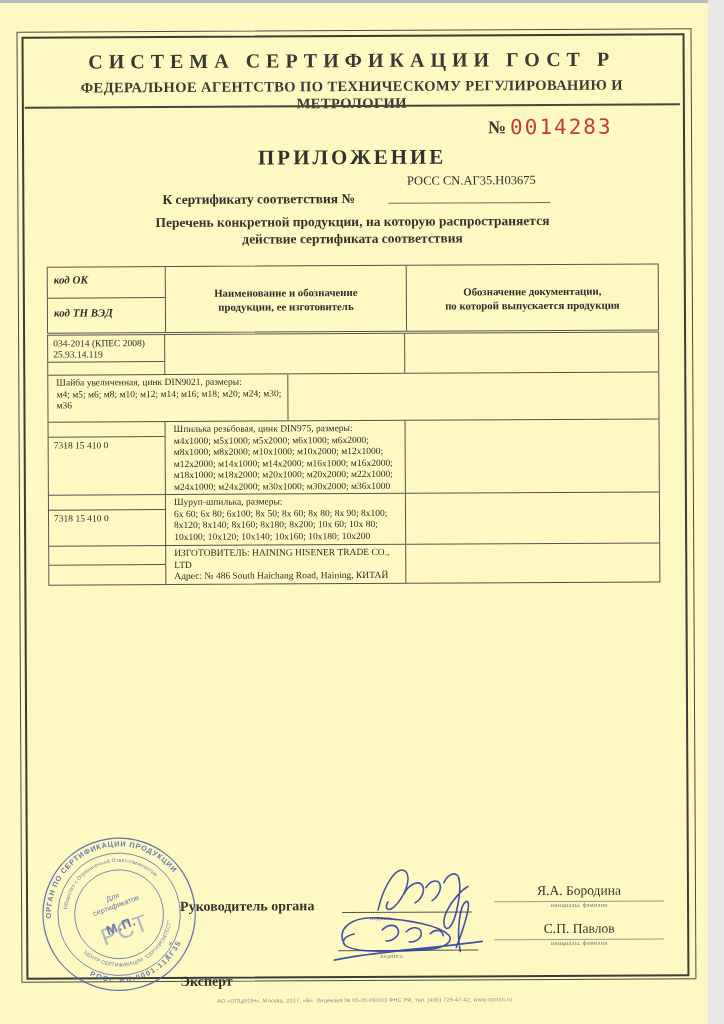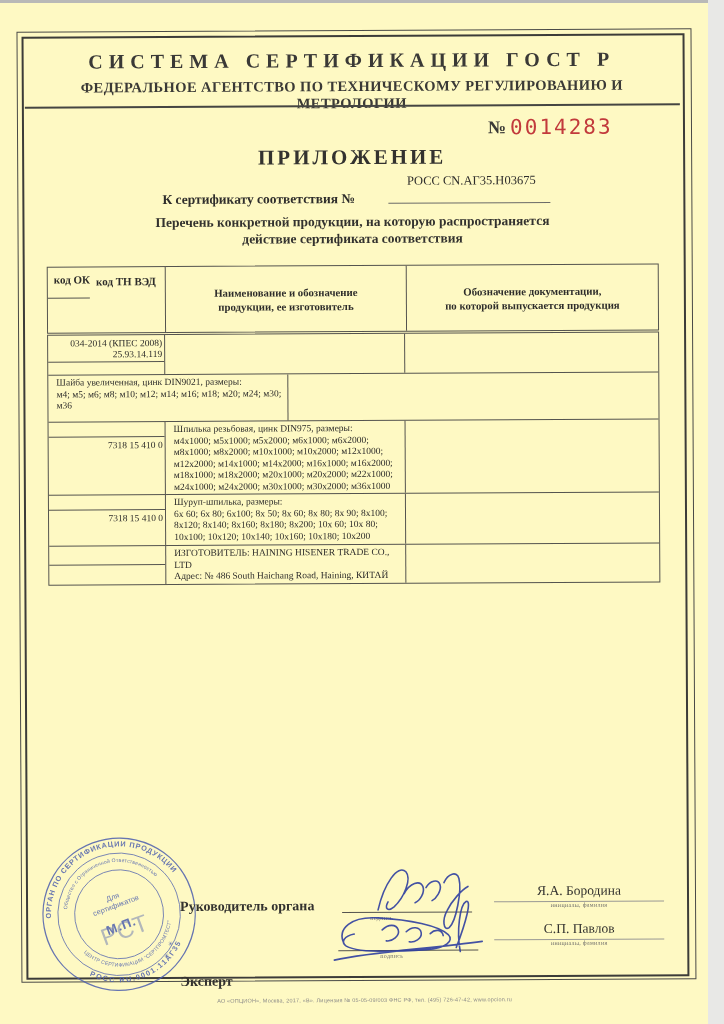--- a/index.html
+++ b/index.html
@@ -22,39 +22,39 @@
         letter-spacing:2px;vertical-align:-1px;}
   .title{left:26px;top:145px;width:656px;text-align:center;font-size:21px;font-weight:bold;
         letter-spacing:3px;color:#33322f;}
   .certlabel{left:164px;top:191px;font-size:13.5px;font-weight:bold;}
   .certvalue{left:393px;top:174px;width:160px;text-align:center;font-size:12.5px;}
   .certline{left:390px;top:203px;width:162px;height:1px;background:#6b6b68;}
   .subtitle{left:26px;top:213px;width:656px;text-align:center;font-size:13.5px;
         font-weight:bold;line-height:17px;white-space:pre-line;color:#33322f;}
   
   .thead{left:48px;top:265px;width:610px;height:65px;border:1px solid #55544f;display:flex;}
-  .thead .c1{width:117px;border-right:1px solid #55544f;display:flex;flex-direction:row;}
+  .thead .c1{width:117px;border-right:1px solid #55544f;display:flex;flex-direction:column;font-style:italic;}
   .thead .c1 .t{height:31px;border-bottom:1px solid #55544f;padding:6px 0 0 6px;box-sizing:border-box;}
   .thead .c1 .b{flex:1;padding:8px 0 0 6px;box-sizing:border-box;}
   .thead .c1 div{font-size:11px;font-weight:600;}
   .thead .c2{width:240px;border-right:1px solid #55544f;}
   .thead .c3{flex:1;}
   .thead .c2,.thead .c3{display:flex;align-items:center;justify-content:center;text-align:center;
         font-size:10.8px;font-weight:bold;line-height:14px;white-space:pre-line;}
   .tbody{left:48px;top:333px;width:610px;border:1px solid #55544f;}
   .trow{display:flex;border-bottom:1px solid #55544f;}
   .trow:last-child{border-bottom:none;}
   .trow .lc{width:117px;border-right:1px solid #55544f;box-sizing:border-box;display:flex;
         flex-direction:column;font-size:9.5px;line-height:11px;}
   .trow .mc{width:240px;border-right:1px solid #55544f;box-sizing:border-box;
         font-size:9.5px;line-height:11.5px;padding:2px 4px 0 8px;white-space:pre-line;}
   .trow .rc{flex:1;font-size:9.5px;}
   .strip{height:14px;border-bottom:1px solid #55544f;}
   .stripE{height:18px;border-bottom:1px solid #55544f;}
-  .codebox{padding:3px 2px 0 5px;white-space:pre-line;text-align:right;}
+  .codebox{padding:3px 2px 0 5px;white-space:pre-line;}
   .row-a{height:39px;}.row-b{height:46px;}.row-c{height:72px;}.row-d{height:50px;}.row-e{height:38px;}
   .row-a .codebox{flex:1;}
   
   .roleline{font-size:14px;font-weight:bold;color:#33322f;}
   .sigline{height:1px;background:#55544f;}
   .tinycap{font-size:6px;color:#6e6d6a;letter-spacing:0.3px;}
   .nameblock{text-align:center;}
   .namebig{font-size:13.5px;color:#33322f;}
   .nameunder{height:1px;background:#9a9995;margin-top:2px;}
   .footer{left:92px;top:997px;width:540px;text-align:center;font-size:5.5px;color:#8d8c89;

